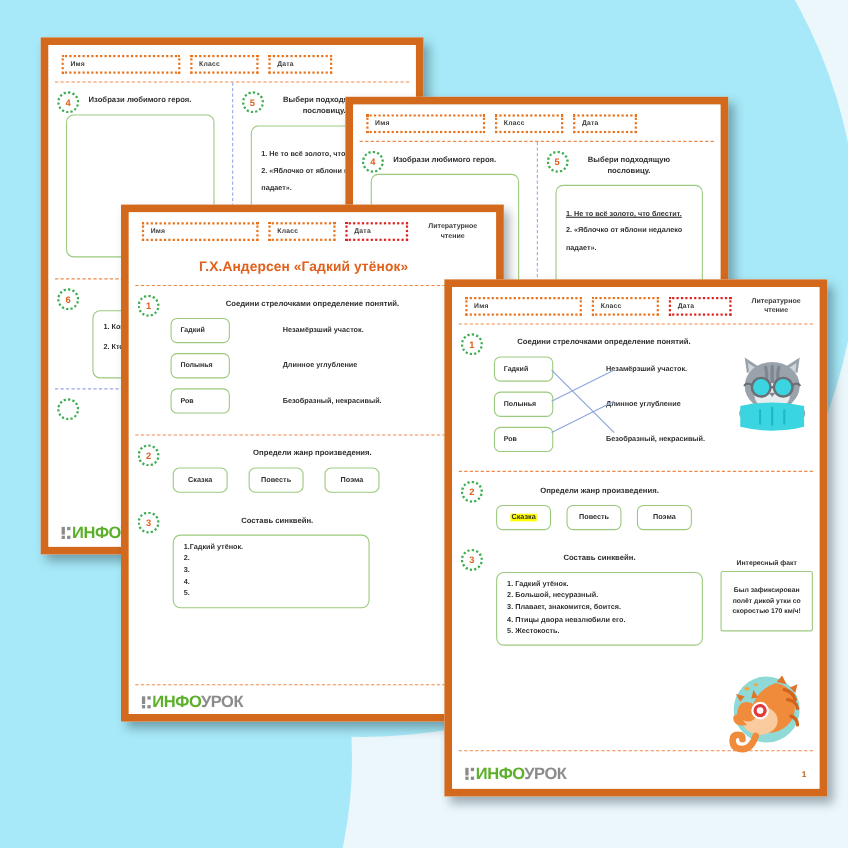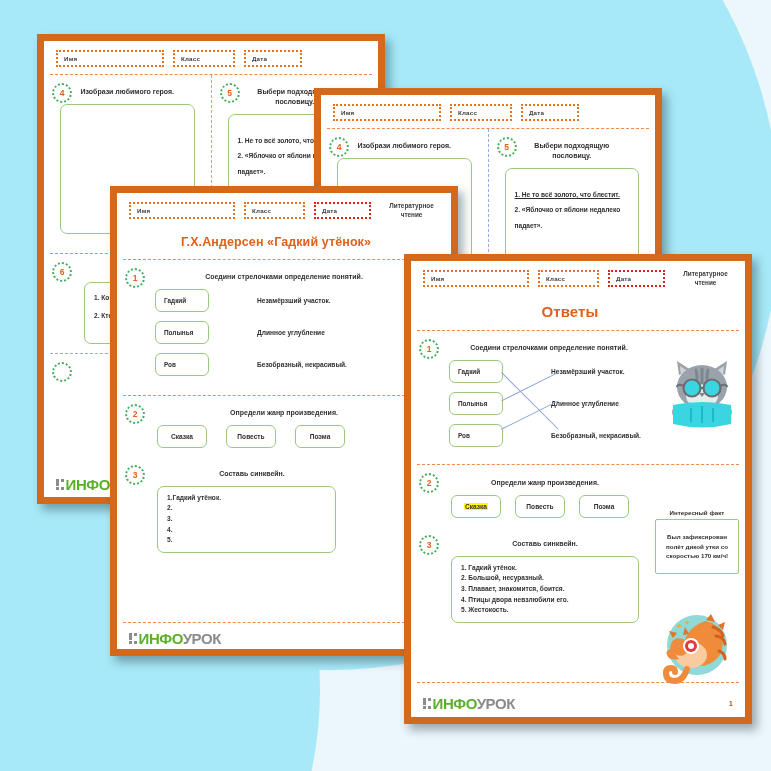--- a/index.html
+++ b/index.html
@@ -432,21 +432,20 @@
             <span>Класс</span>
           </div>
         <div class="field date">
             <span>Дата</span>
           </div>
         <div class="subject">
           <div>Литературное</div>
           <div>чтение</div>
         </div>
       </div>
-      <div class="doc-title">Ответы</div>
       <hr class="hr-dash">
 
       <div class="task">
         <div class="bullet">1</div>
         <div class="task-title" style="padding:0 84px 0 26px;">Соедини стрелочками определение понятий.</div>
         <div class="match">
           <svg class="match-lines" viewBox="0 0 320 98" preserveAspectRatio="none">
             <g stroke="#8fa8dd" stroke-width="1.1" fill="none">
               <line x1="82" y1="14" x2="140" y2="78"></line>
               <line x1="82" y1="46" x2="140" y2="14"></line>

